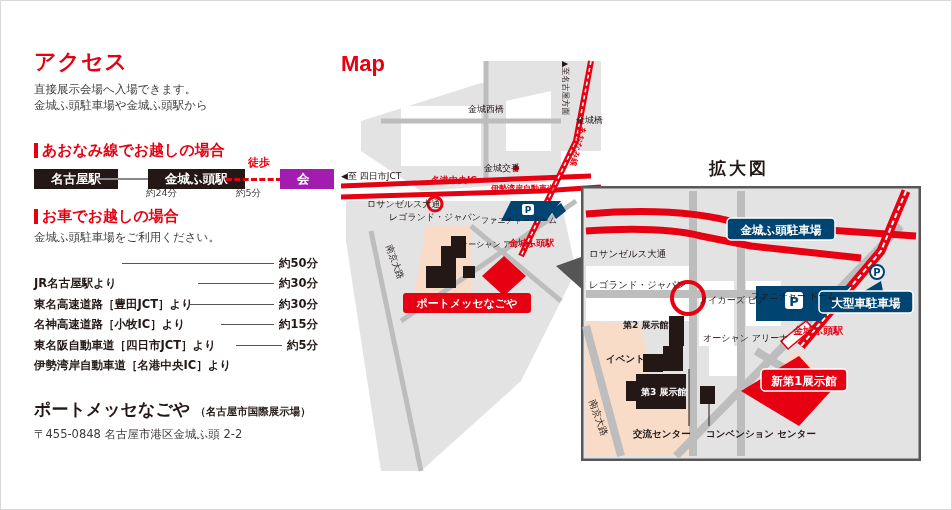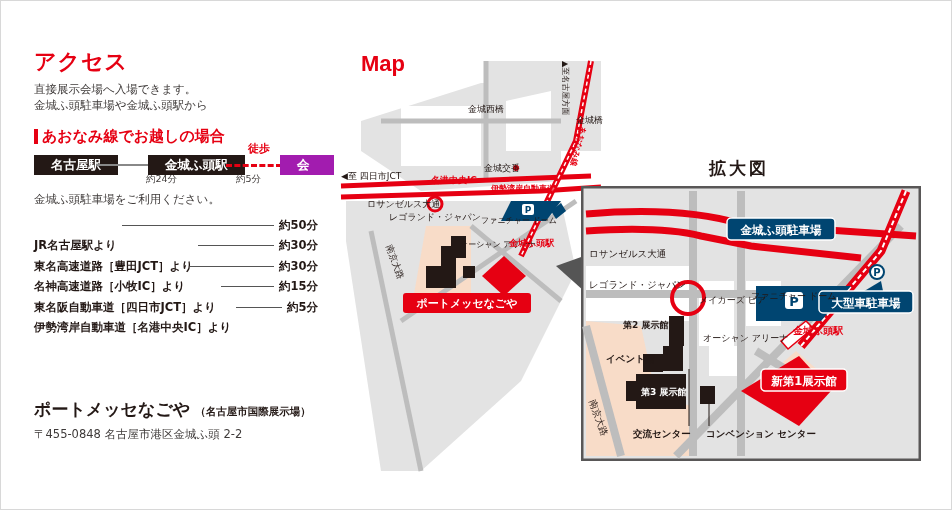--- a/index.html
+++ b/index.html
@@ -1,40 +1,40 @@
 <!DOCTYPE html>
 <html><head>
 <meta charset="utf-8">
 <style>
   * { box-sizing: border-box; margin: 0; padding: 0; }
   body { width: 952px; height: 510px; background: #fff; font-family: "DejaVu Sans", sans-serif; color: #231815; overflow: hidden; position: relative; }
   .frame { position: absolute; left: 0; top: 0; width: 952px; height: 510px; border: 1px solid #d8d8d8; background: #fff; }
   .left { position: absolute; left: 33px; top: 48px; width: 300px; }
   .h-access { color: #e60012; font-size: 22px; font-weight: bold; letter-spacing: 1px; line-height: 26px; }
   .intro { font-size: 11.5px; line-height: 16px; margin-top: 6px; color: #3e3a39; }
-  .sec-title { color: #e60012; font-size: 15px; font-weight: bold; margin-top: 14px; display: flex; align-items: center; line-height: 18px; }
+  .sec-title { color: #e60012; font-size: 15px; font-weight: bold; margin-top: 28px; display: flex; align-items: center; line-height: 18px; }
   .sec-title .bar { width: 4px; height: 15px; background: #e60012; margin-right: 4px; display: inline-block; }
   .route { position: relative; height: 36px; margin-top: 6px; }
   .stn { position: absolute; top: 4px; height: 20px; background: #231815; color: #fff; font-size: 12.5px; font-weight: bold; line-height: 20px; padding: 0 17px; }
   .stn.red { background: #a21caf; }
   .line { position: absolute; top: 13px; height: 2px; background: #888; }
   .dash { position: absolute; top: 13px; height: 0; border-top: 3px dashed #e60012; }
   .small { position: absolute; font-size: 9.5px; color: #3e3a39; }
   .walk { position: absolute; font-size: 11px; color: #e60012; font-weight: bold; }
   .car-note { font-size: 11.5px; color: #3e3a39; margin-top: 4px; line-height: 16px; }
   .car-list { margin-top: 8px; }
   .car-row { display: flex; align-items: center; font-size: 11.5px; font-weight: bold; height: 20.5px; color: #231815; width: 284px; }
   .car-row .lbl { white-space: nowrap; margin-top: 41px; }
   .car-row .rule { flex: 1; height: 1px; background: #555; margin: 0 5px; }
   .car-row .time { white-space: nowrap; }
   .venue { position: absolute; left: 33px; top: 397px; }
   .venue-name { font-size: 17px; font-weight: bold; color: #231815; }
   .venue-sub { font-size: 10.5px; font-weight: bold; }
   .addr { font-size: 11.5px; color: #3e3a39; line-height: 17px; margin-top: 5px; }
-  .map-title { position: absolute; left: 360px; top: 50px; color: #e60012; font-size: 22px; font-weight: bold; font-family: "Liberation Sans", sans-serif; }
+  .map-title { position: absolute; left: 340px; top: 50px; color: #e60012; font-size: 22px; font-weight: bold; font-family: "Liberation Sans", sans-serif; }
   .enl-title { position: absolute; left: 708px; top: 156px; font-size: 17px; font-weight: bold; color: #231815; letter-spacing: 3px; }
   svg text { font-family: "DejaVu Sans", sans-serif; }
 </style>
 </head>
 <body>
 
 <div class="frame">
 
   <div class="left">
     <div class="h-access">アクセス</div>
@@ -51,20 +51,24 @@
       <div class="stn" style="left:0;">名古屋駅</div>
       <div class="line" style="left:62px; width:52px;"></div>
       <div class="small" style="left:70px; top:22px;padding-left:42px;">約24分</div>
       <div class="stn" style="left:114px;">金城ふ頭駅</div>
       <div class="dash" style="left:192px; width:56px;"></div>
       <div class="walk" style="left:214px; top:-10px;">徒歩</div>
       <div class="small" style="left:202px; top:22px;">約5分</div>
       <div class="stn red" style="left:246px;">会場</div>
     </div>
 
+    <div class="sec-title" style="margin-top:6px;">
+      <span class="bar"></span>
+      <span>お車でお越しの場合</span>
+    </div>
     <div class="car-note">金城ふ頭駐車場をご利用ください。</div>
     <div class="car-list">
       <div class="car-row">
         <span class="lbl">JR名古屋駅より</span>
           <span class="rule"></span>
           <span class="time">約50分</span>
       </div>
       <div class="car-row">
         <span class="lbl">東名高速道路［豊田JCT］より</span>
           <span class="rule"></span>

